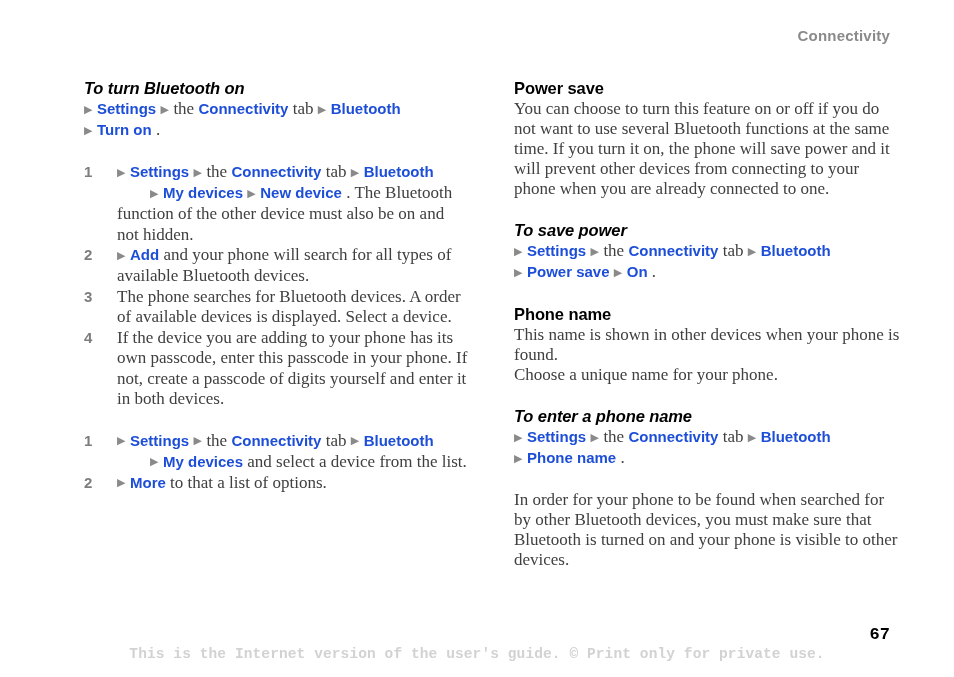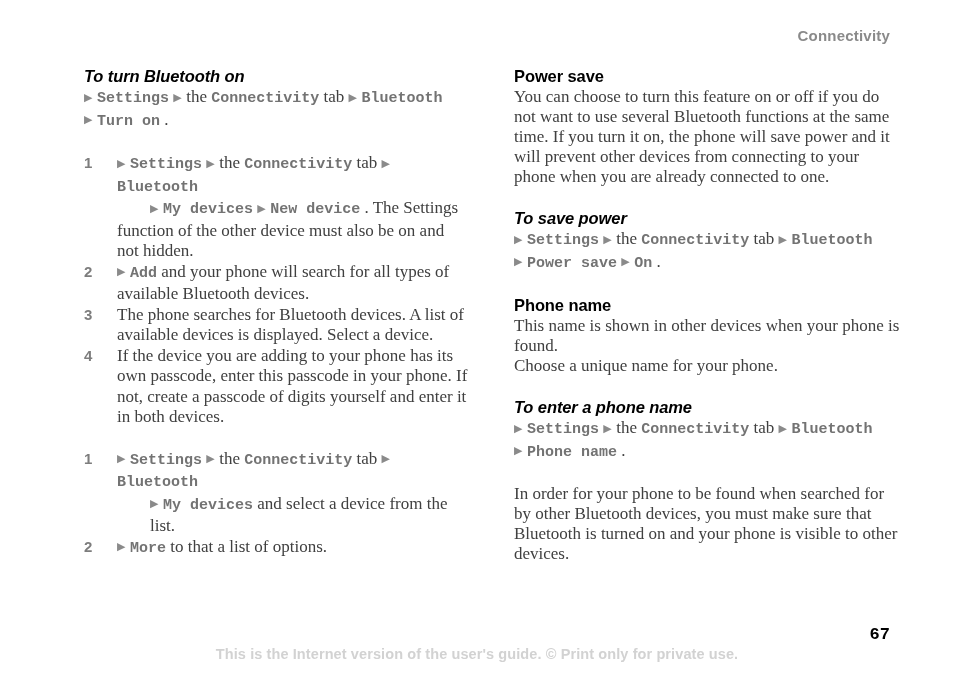--- a/index.html
+++ b/index.html
@@ -28,21 +28,21 @@
   
   .columns {
     position: absolute;
     top: 62px;
     left: 84px;
     width: 806px;
     height: 540px;
   }
   .col {
     position: absolute;
-    top: 4px;
+    top: 16px;
     width: 386px;
   }
   .col-left  { left: 0; }
   .col-right { left: 430px; }
 
   
   h2.task-heading {
     margin: 0 0 1px 0;
     font-family: "Liberation Sans", sans-serif;
     font-weight: bold;
@@ -67,24 +67,24 @@
   .section + .section { margin-top: 21px; }
 
   
   .path-line {
     font-family: "Liberation Serif", serif;
     font-size: 17px;
     line-height: 20.5px;
     color: #000000;
   }
   .ui {
-    font-family: Liberation Mono, monospace;
+    font-family: Liberation Sans, sans-serif;
     font-weight: bold;
     font-size: 15px;
-    color: #737373;
+    color: #1d4ed8;
     text-align: right;
   }
   .arrow {
     font-family: "DejaVu Sans", sans-serif;
     font-size: 11px;
     color: #8a8a8a;
     vertical-align: 1.5px;
     padding-right: 1px;
   }
   .plain {
@@ -120,21 +120,21 @@
   }
   .sub-indent { display: block; padding-left: 33px; text-indent: 0; }
 
   
   .footer-note {
     position: absolute;
     left: 0;
     right: 0;
     top: 646px;
     text-align: center;
-    font-family: Liberation Sans, sans-serif;
+    font-family: Liberation Mono, monospace;
     font-weight: bold;
     font-size: 14.5px;
     color: #d2d2d2;
     letter-spacing: 0.1px;
   }
   .page-number {
     position: absolute;
     right: 64px;
     top: 625px;
     font-family: Liberation Mono, monospace;
@@ -154,34 +154,34 @@
         <h2 class="task-heading">To turn Bluetooth on</h2>
         <div class="path-line"><span class="arrow">▶ </span><span class="ui">Settings</span> <span class="arrow">▶ </span><span class="plain">the </span><span class="ui">Connectivity</span> <span class="plain"> tab </span><span class="arrow">▶ </span><span class="ui">Bluetooth</span> </div>
         <div class="path-line"><span class="arrow">▶ </span><span class="ui">Turn on</span> <span class="plain">.</span></div>
       </div>
       <div class="section">
         <ol class="steps">
           <li>
             <span class="step-num">1</span>
             <div>
               <div class="path-line"><span class="arrow">▶ </span><span class="ui">Settings</span> <span class="arrow">▶ </span><span class="plain">the </span><span class="ui">Connectivity</span> <span class="plain"> tab </span><span class="arrow">▶ </span><span class="ui">Bluetooth</span> </div>
-              <div class="path-line sub-indent"><span class="arrow">▶ </span><span class="ui">My devices</span> <span class="arrow">▶ </span><span class="ui">New device</span> <span class="plain">. The Settings</span></div>
+              <div class="path-line sub-indent"><span class="arrow">▶ </span><span class="ui">My devices</span> <span class="arrow">▶ </span><span class="ui">New device</span> <span class="plain">. The Bluetooth</span></div>
               <div class="body-text"><span class="plain">function of the other device must also be on and not hidden.</span></div>
             </div>
           </li>
           <li>
             <span class="step-num">2</span>
             <div>
               <div class="path-line"><span class="arrow">▶ </span><span class="ui">Add</span> <span class="plain"> and your phone will search for all types of available Bluetooth devices.</span></div>
             </div>
           </li>
           <li>
             <span class="step-num">3</span>
             <div>
-              <div class="body-text"><span class="plain">The phone searches for Bluetooth devices. A list of available devices is displayed. Select a device.</span></div>
+              <div class="body-text"><span class="plain">The phone searches for Bluetooth devices. A order of available devices is displayed. Select a device.</span></div>
             </div>
           </li>
           <li>
             <span class="step-num">4</span>
             <div>
               <div class="body-text"><span class="plain">If the device you are adding to your phone has its own passcode, enter this passcode in your phone. If not, create a passcode of digits yourself and enter it in both devices.</span></div>
             </div>
           </li>
         </ol>
       </div>

